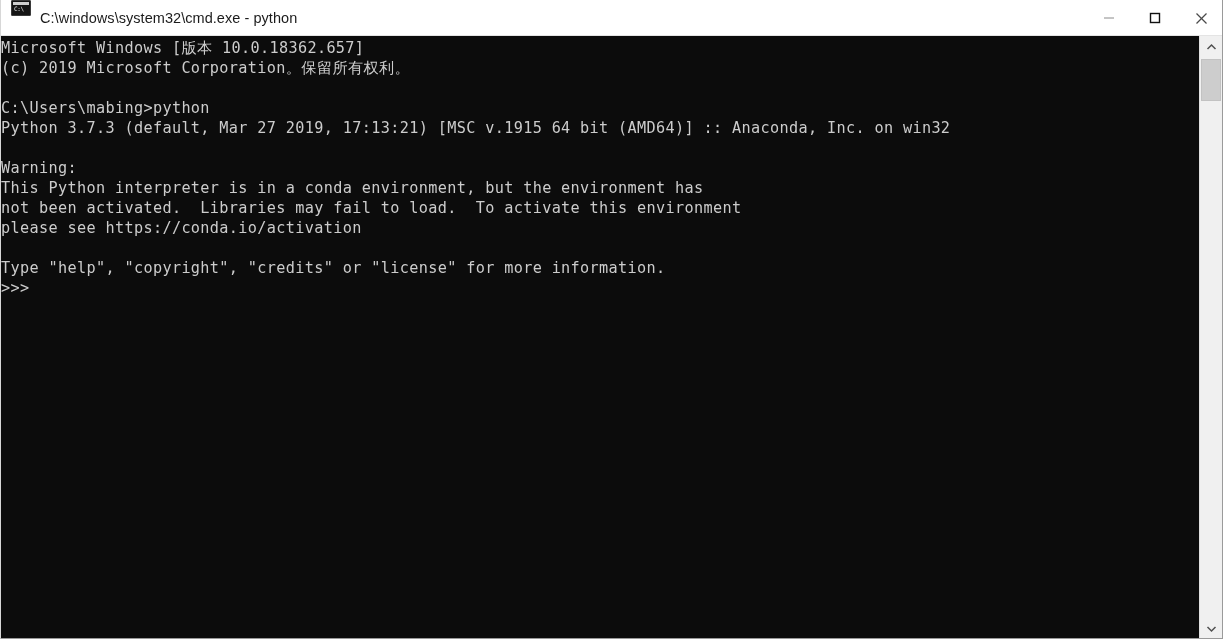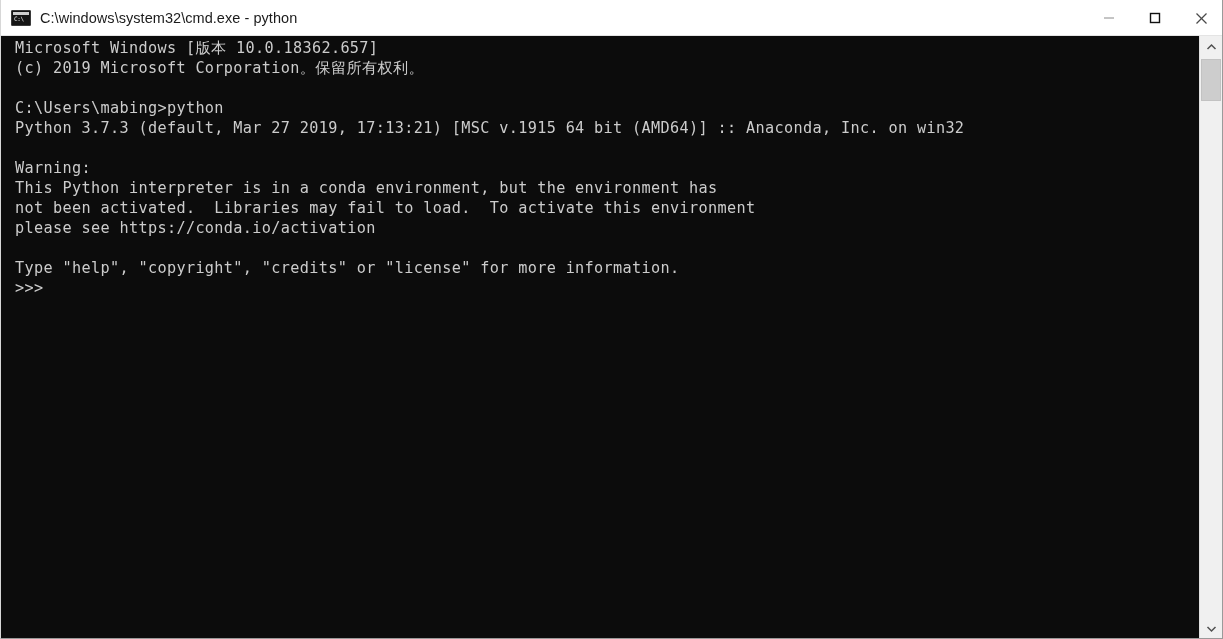--- a/index.html
+++ b/index.html
@@ -30,21 +30,20 @@
   .titlebar {
     position: absolute;
     top: 0;
     left: 0;
     width: 1223px;
     height: 36px;
     background: #ffffff;
     border-bottom: 1px solid #e4e4e4;
     box-sizing: border-box;
     display: flex;
-    align-items: center;
   }
   .title-icon {
     width: 20px;
     height: 16px;
     margin-left: 10px;
     margin-right: 9px;
     background: #151515;
     border: 1px solid #3a3a3a;
     box-sizing: border-box;
     position: relative;
@@ -102,21 +101,21 @@
     top: 36px;
     left: 0;
     width: 1200px;
     height: 603px;
     background: #0c0c0c;
     overflow: hidden;
     padding: 0;
   }
   .console-text {
     margin: 0;
-    padding: 2px 0 0 14px;
+    padding: 2px 0 0 0;
     font-family: "DejaVu Sans Mono", "Liberation Mono", monospace;
     font-size: 15.2px;
     line-height: 20px;
     color: #cccccc;
     white-space: pre;
     letter-spacing: 0.35px;
   }
 
   
   .vscroll {

